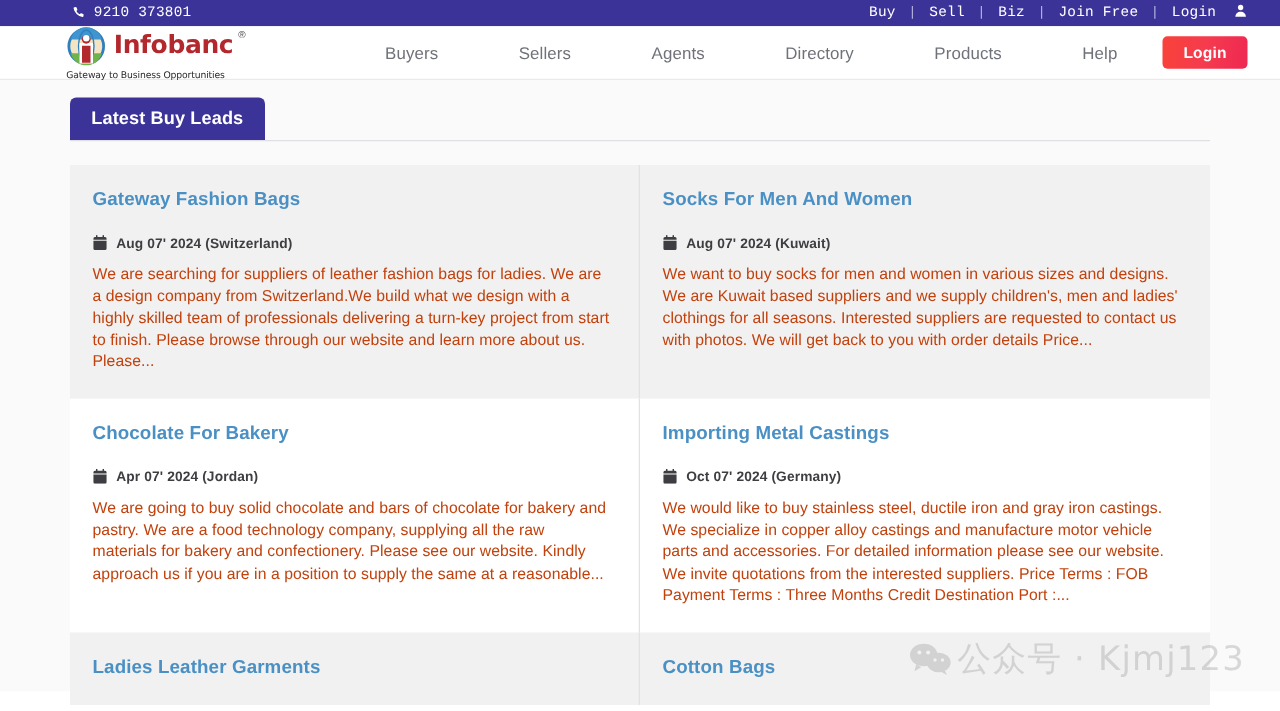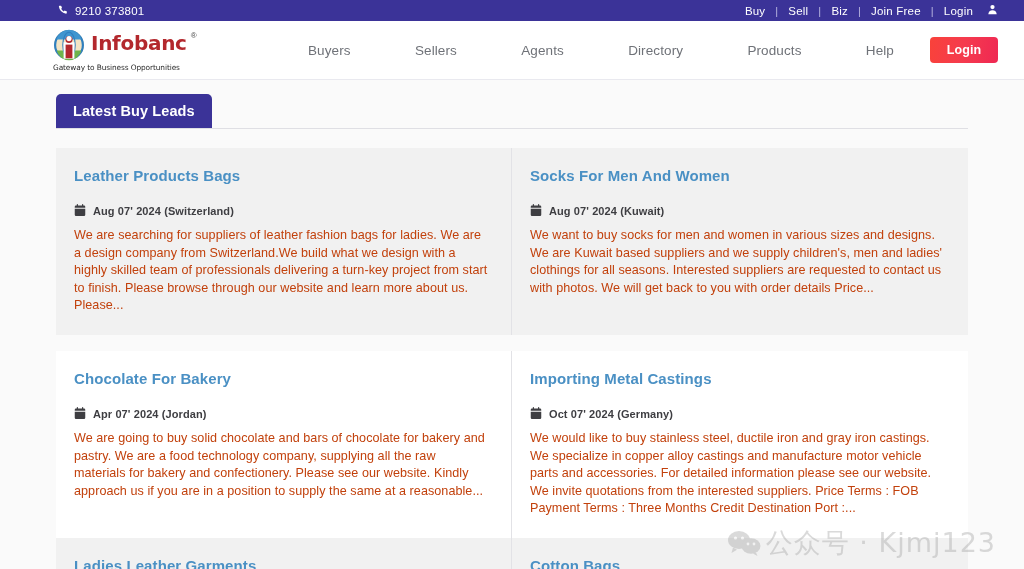--- a/index.html
+++ b/index.html
@@ -16,20 +16,21 @@
   
   .topbar {
     height: 21px;
     background: #3b3398;
     display: flex;
     align-items: center;
     padding: 0 26px 0 57px;
     color: #ffffff;
     font-size: 11.5px;
     position: relative;
+    font-family: Liberation Mono, monospace;
   }
   .topbar-phone {
     display: flex;
     align-items: center;
     gap: 7px;
     letter-spacing: .2px;
   }
   .phone-glyph {
     display: inline-block;
     width: 11px;
@@ -59,21 +60,21 @@
   }
   .user-glyph {
     display: inline-block;
     margin-left: 4px;
     font-size: 12px;
     color: #ffffff;
   }
 
   
   .header {
-    height: 59px;
+    height: 43px;
     background: #ffffff;
     display: flex;
     align-items: center;
     padding: 0 26px 0 53px;
     border-bottom: 1px solid #e9e9ef;
     position: relative;
   }
 
   .brand { display: flex; flex-direction: column; justify-content: center; width: 175px; }
   .brand-row { display: flex; align-items: flex-start; gap: 4px; }
@@ -160,21 +161,21 @@
     line-height: 17px;
   }
 
   
   .grid {
     margin: 19px 56px 0 56px;
     display: grid;
     grid-template-columns: 1fr 1fr;
   }
   .row-shaded { background: #f1f1f1; }
-  .row-plain  { background: #ffffff; margin-top: 16px; }
+  .row-plain  { background: #ffffff; }
 
   .cell {
     padding: 18px 22px 20px 18px;
     position: relative;
   }
   .cell.left-col::after {
     content: "";
     position: absolute;
     right: 0; top: 0; bottom: 0;
     width: 1px;
@@ -305,21 +306,21 @@
 
   <div class="tabs-wrap">
     <div class="tab-strip">
       <div class="tab-active">Latest Buy Leads</div>
     </div>
   </div>
 
   <div class="grid">
 
     <div class="cell left-col row-shaded">
-      <a href="#" class="lead-title">Leather Products Bags</a>
+      <a href="#" class="lead-title">Gateway Fashion Bags</a>
       <div class="lead-meta">
         <span class="cal-glyph">
           <svg width="12" height="12" viewBox="0 0 16 16" fill="#3e3e42">
               <path d="M4.5 0a.8.8 0 0 1 .8.8V2h5.4V.8a.8.8 0 0 1 1.6 0V2h1.1A1.6 1.6 0 0 1 15 3.6V5H1V3.6A1.6 1.6 0 0 1 2.6 2h1.1V.8A.8.8 0 0 1 4.5 0zM1 6.2h14v8.2A1.6 1.6 0 0 1 13.4 16H2.6A1.6 1.6 0 0 1 1 14.4z"></path>
             </svg>
         </span>
         <span>Aug 07' 2024 (Switzerland)</span>
       </div>
       <div class="lead-desc">We are searching for suppliers of leather fashion bags for ladies. We are a design company from Switzerland.We build what we design with a highly skilled team of professionals delivering a turn-key project from start to finish. Please browse through our website and learn more about us. Please...</div>
     </div>

